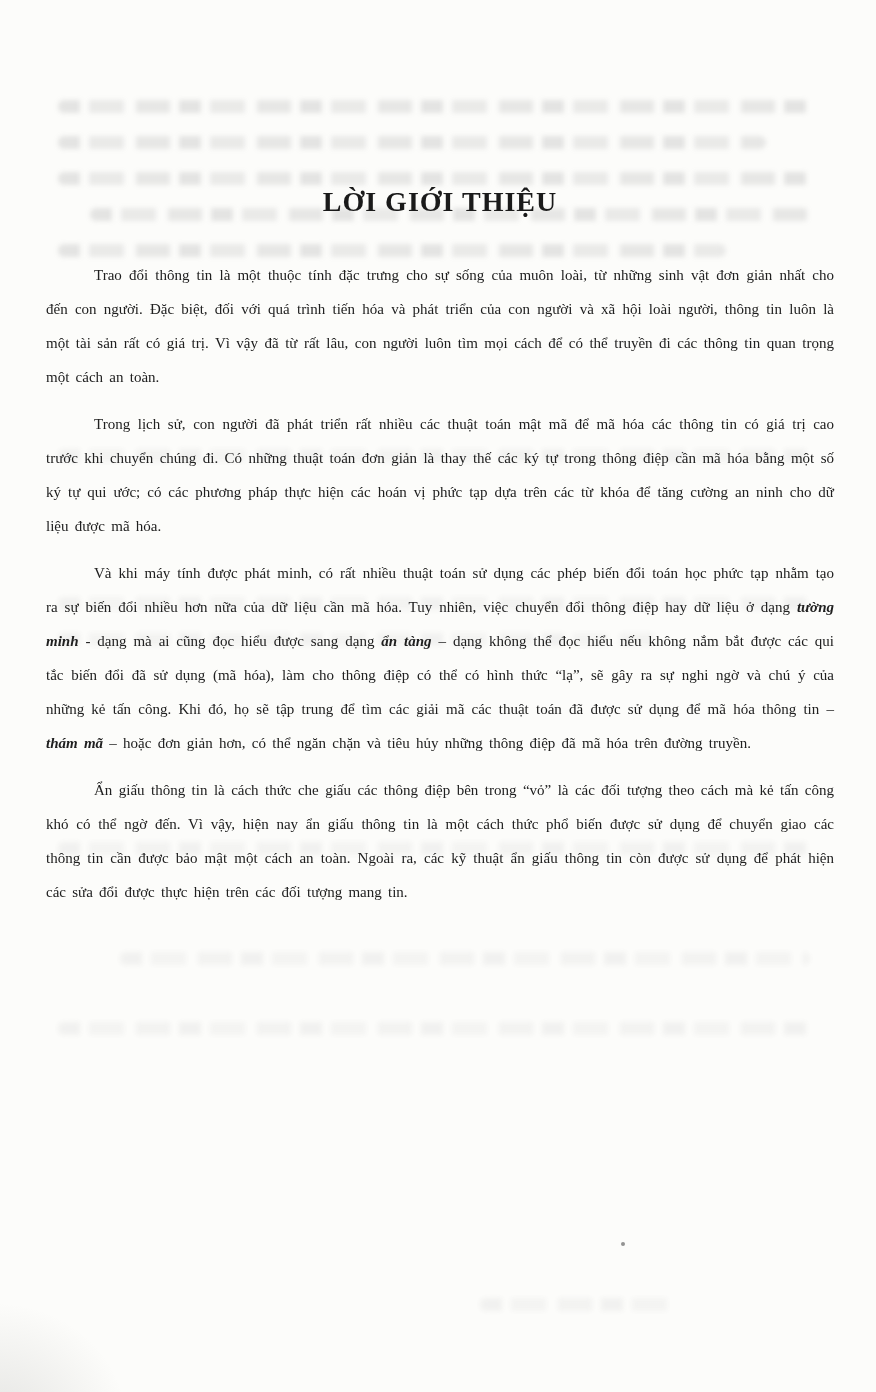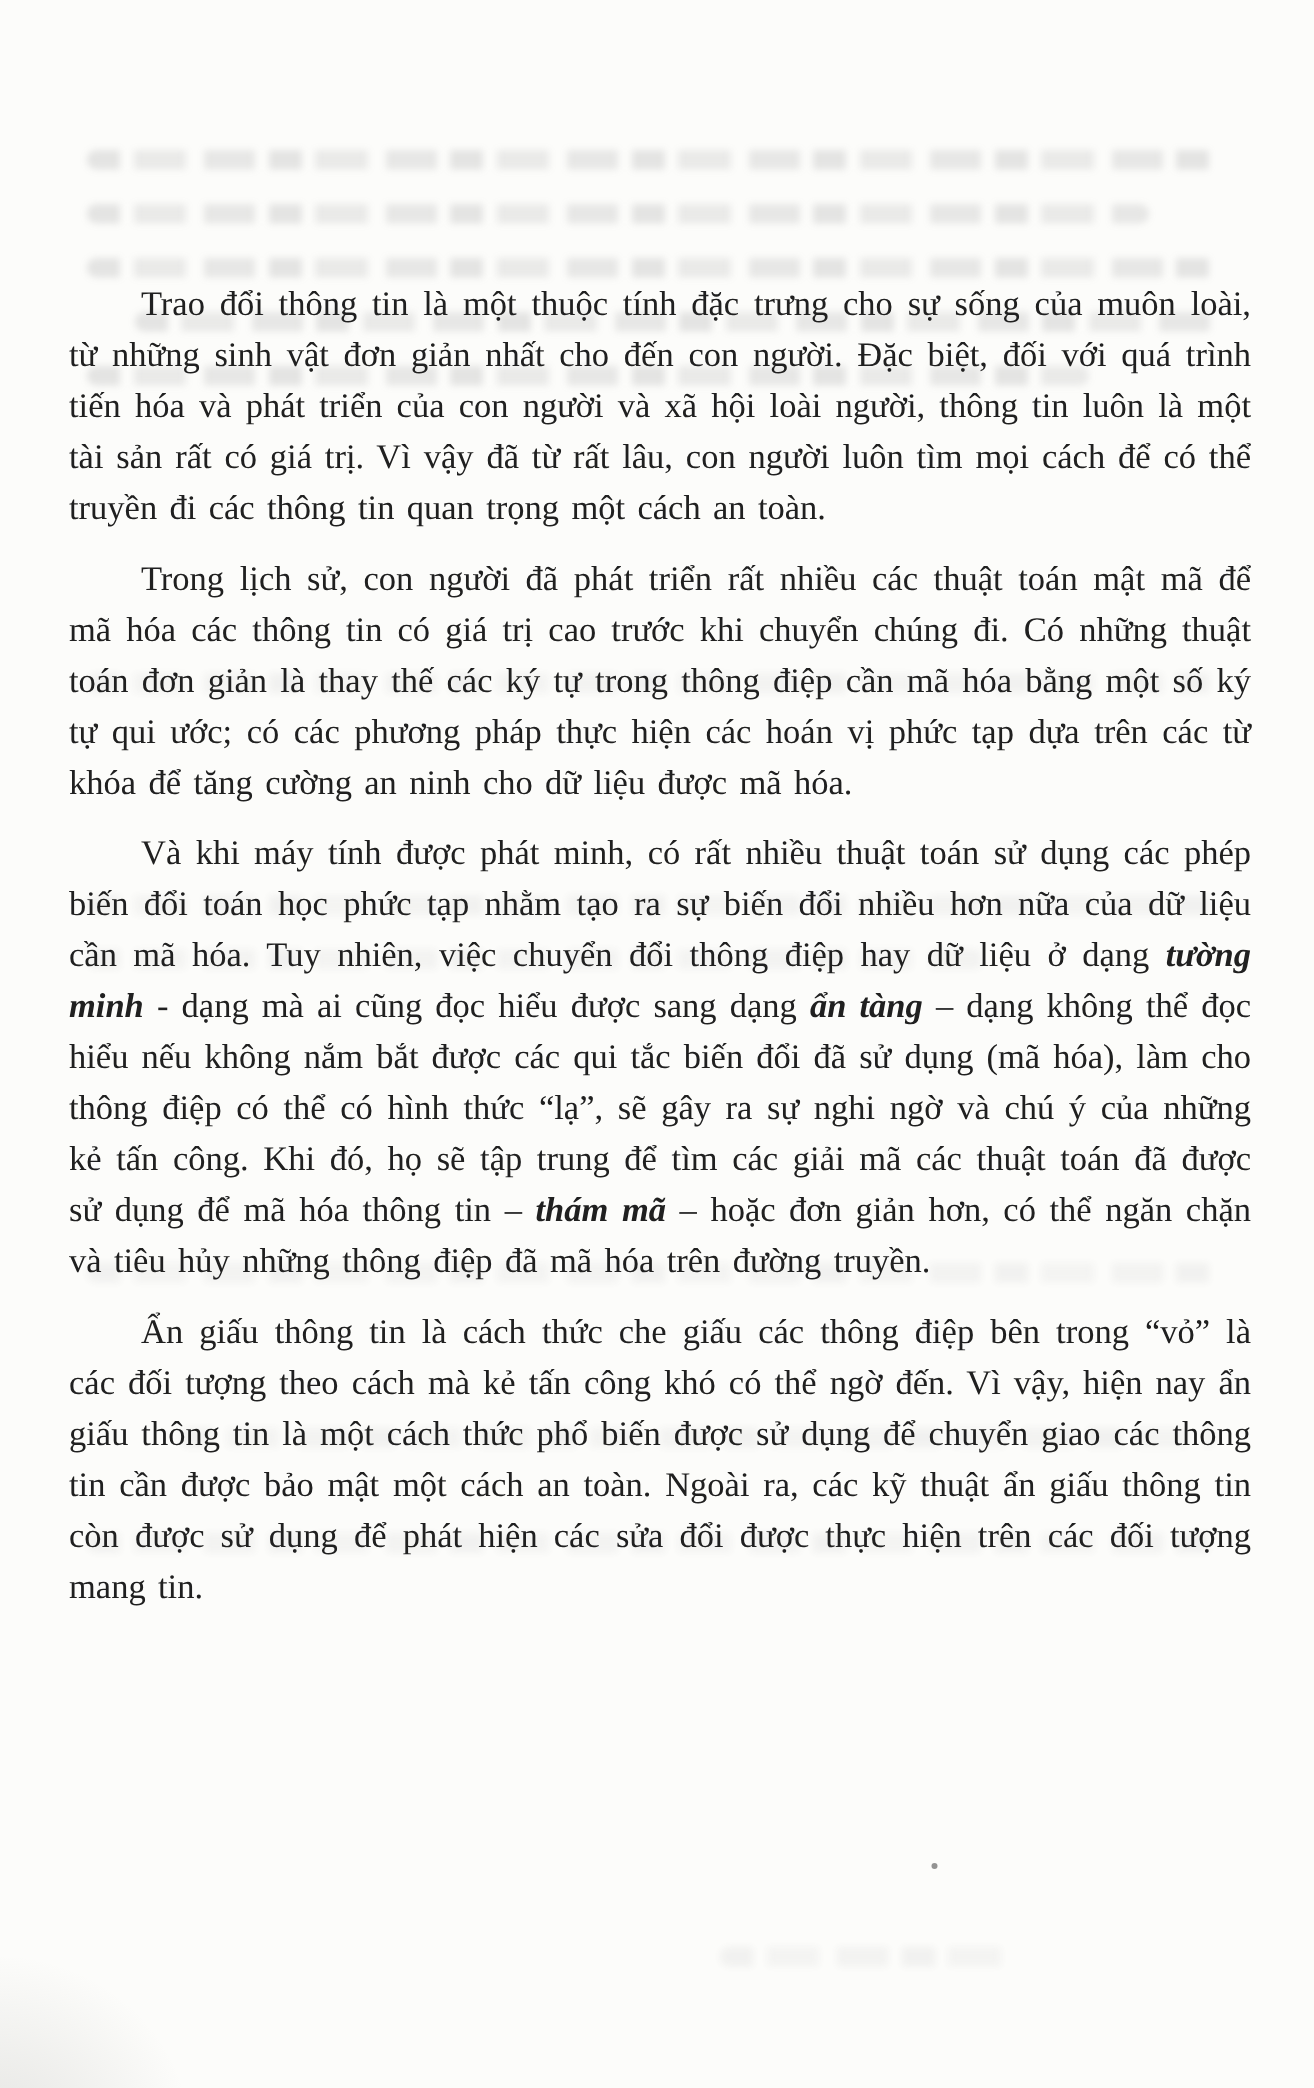--- a/index.html
+++ b/index.html
@@ -55,21 +55,21 @@
     margin: 0 0 40px 0;
     font-size: 28px;
     font-weight: bold;
     text-align: center;
     letter-spacing: 1px;
     color: #1a1a1a;
   }
 
   p.body-par {
     margin: 0 0 13px 0;
-    font-size: 23px;
+    font-size: 15px;
     line-height: 34px;
     text-align: justify;
     text-indent: 48px;
     word-spacing: 2.5px;
     color: #202020;
   }
   p.body-par:last-child { margin-bottom: 0; }
 
   .italic { font-style: italic; font-weight: bold; }
 
@@ -100,20 +100,21 @@
     <div class="ghost-line faint" style="top:952px; left:120px;"></div>
     <div class="ghost-line faint" style="top:1022px;"></div>
     <div class="ghost-line faint" style="top:1298px; left:480px; right:200px;"></div>
   </div>
 
   <div class="corner-shadow"></div>
   <div class="speck" style="left:621px; top:1242px;"></div>
 
   <div class="content">
 
+    <h1 class="title">LỜI GIỚI THIỆU</h1>
 
     <p class="body-par"><span>Trao đổi thông tin là một thuộc tính đặc trưng cho sự sống của muôn loài, từ những sinh vật đơn giản nhất cho đến con người. Đặc biệt, đối với quá trình tiến hóa và phát triển của con người và xã hội loài người, thông tin luôn là một tài sản rất có giá trị. Vì vậy đã từ rất lâu, con người luôn tìm mọi cách để có thể truyền đi các thông tin quan trọng một cách an toàn.</span></p>
 
     <p class="body-par"><span>Trong lịch sử, con người đã phát triển rất nhiều các thuật toán mật mã để mã hóa các thông tin có giá trị cao trước khi chuyển chúng đi. Có những thuật toán đơn giản là thay thế các ký tự trong thông điệp cần mã hóa bằng một số ký tự qui ước; có các phương pháp thực hiện các hoán vị phức tạp dựa trên các từ khóa để tăng cường an ninh cho dữ liệu được mã hóa.</span></p>
 
     <p class="body-par"><span>Và khi máy tính được phát minh, có rất nhiều thuật toán sử dụng các phép biến đổi toán học phức tạp nhằm tạo ra sự biến đổi nhiều hơn nữa của dữ liệu cần mã hóa. Tuy nhiên, việc chuyển đổi thông điệp hay dữ liệu ở dạng </span><span class="italic">tường minh</span><span> - dạng mà ai cũng đọc hiểu được sang dạng </span><span class="italic">ẩn tàng</span><span> – dạng không thể đọc hiểu nếu không nắm bắt được các qui tắc biến đổi đã sử dụng (mã hóa), làm cho thông điệp có thể có hình thức “lạ”, sẽ gây ra sự nghi ngờ và chú ý của những kẻ tấn công. Khi đó, họ sẽ tập trung để tìm các giải mã các thuật toán đã được sử dụng để mã hóa thông tin – </span><span class="italic">thám mã</span><span> – hoặc đơn giản hơn, có thể ngăn chặn và tiêu hủy những thông điệp đã mã hóa trên đường truyền.</span></p>
 
     <p class="body-par"><span>Ẩn giấu thông tin là cách thức che giấu các thông điệp bên trong “vỏ” là các đối tượng theo cách mà kẻ tấn công khó có thể ngờ đến. Vì vậy, hiện nay ẩn giấu thông tin là một cách thức phổ biến được sử dụng để chuyển giao các thông tin cần được bảo mật một cách an toàn. Ngoài ra, các kỹ thuật ẩn giấu thông tin còn được sử dụng để phát hiện các sửa đổi được thực hiện trên các đối tượng mang tin.</span></p>
 
   </div>

